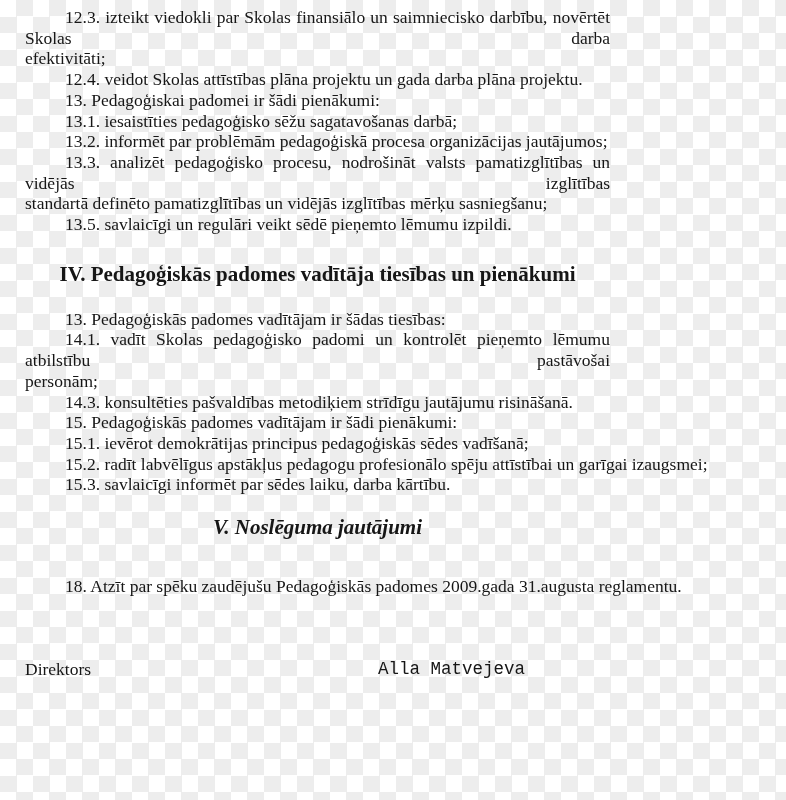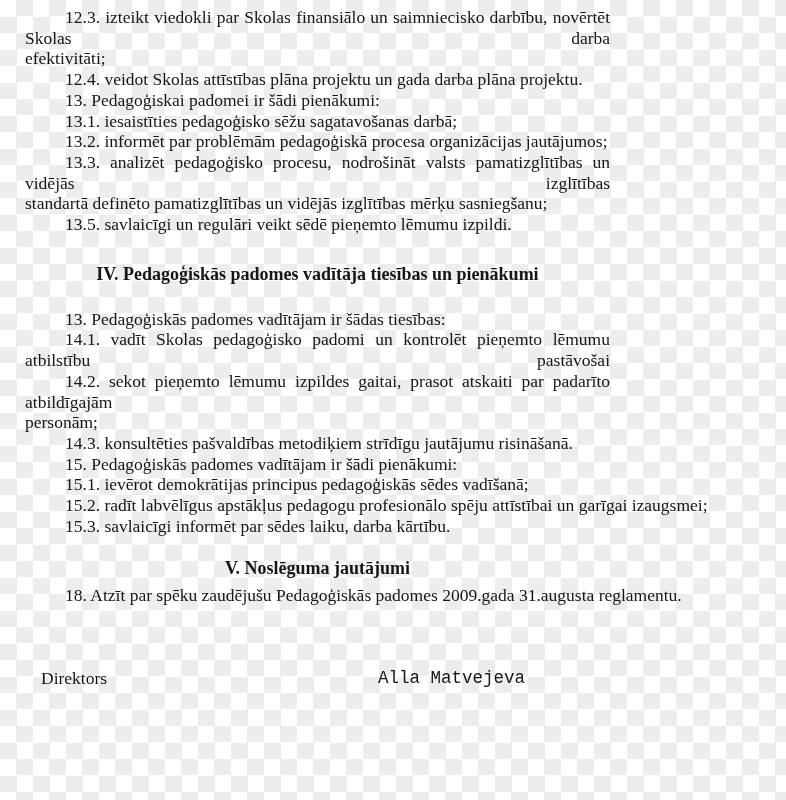--- a/index.html
+++ b/index.html
@@ -25,33 +25,33 @@
   }
   .para .line.justify {
     white-space: normal;
     text-align: justify;
     text-align-last: justify;
   }
   .para .line.first { text-indent: 40px; }
   .para.space-before { }
   .heading {
     font-weight: bold;
-    font-size: 18px;
+    font-size: 21px;
     line-height: 22px;
     text-align: center;
   }
   .heading.h-iv { margin: 28px 0 24px 0; }
-  .heading.h-v  { margin: 21px 0 6px 0; }
+  .heading.h-v  { margin: 21px 0 38px 0; font-style: italic; }
   .signature {
     position: relative;
     margin-top: 62px;
     height: 21px;
     line-height: 20.7px;
   }
-  .sig-left  { position: absolute; left: 16px; }
+  .sig-left  { position: absolute; left: 0; }
   .sig-right { position: absolute; left: 353px; font-family: Liberation Mono, monospace; }
 </style>
 </head>
 <body>
 
 <div class="doc">
   <div>
       <div class="para">
         <div class="line first justify">12.3. izteikt viedokli par Skolas finansiālo un saimniecisko darbību, novērtēt Skolas darba</div>
         <div class="line">efektivitāti;</div>
@@ -76,21 +76,20 @@
         <div class="line first">13.5. savlaicīgi un regulāri veikt sēdē pieņemto lēmumu izpildi.</div>
       </div>
       <div class="heading h-iv">IV. Pedagoģiskās padomes vadītāja tiesības un pienākumi</div>
       <div class="para">
         <div class="line first">13. Pedagoģiskās padomes vadītājam ir šādas tiesības:</div>
       </div>
       <div class="para">
         <div class="line first justify">14.1. vadīt Skolas pedagoģisko padomi un kontrolēt pieņemto lēmumu atbilstību pastāvošai</div>
       </div>
       <div class="para">
-        <div class="line first justify">14.2. sekot pieņemto lēmumu izpildes gaitai, prasot atskaiti par padarīto atbildīgajām</div>
         <div class="line">personām;</div>
       </div>
       <div class="para">
         <div class="line first">14.3. konsultēties pašvaldības metodiķiem strīdīgu jautājumu risināšanā.</div>
       </div>
       <div class="para">
         <div class="line first">15. Pedagoģiskās padomes vadītājam ir šādi pienākumi:</div>
       </div>
       <div class="para">
         <div class="line first">15.1. ievērot demokrātijas principus pedagoģiskās sēdes vadīšanā;</div>

